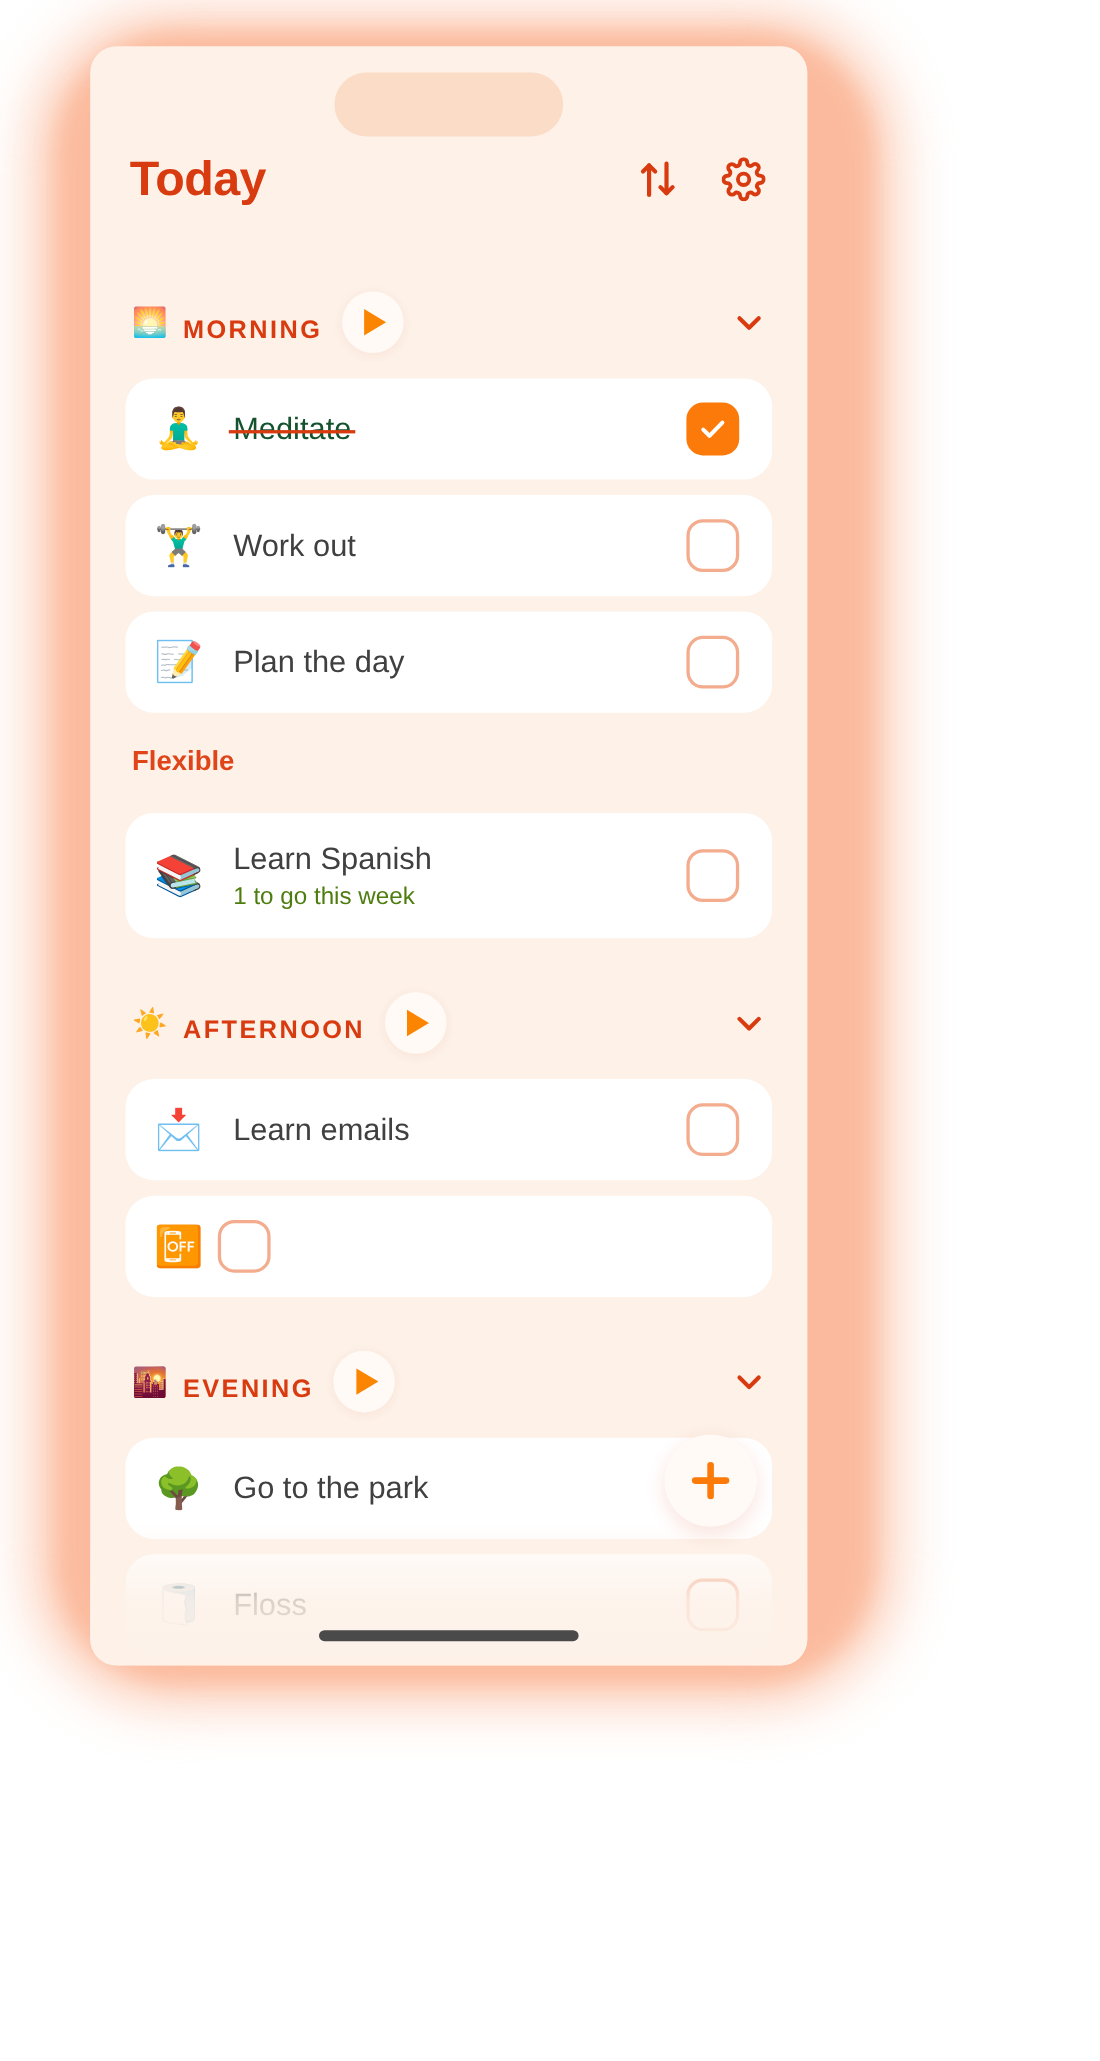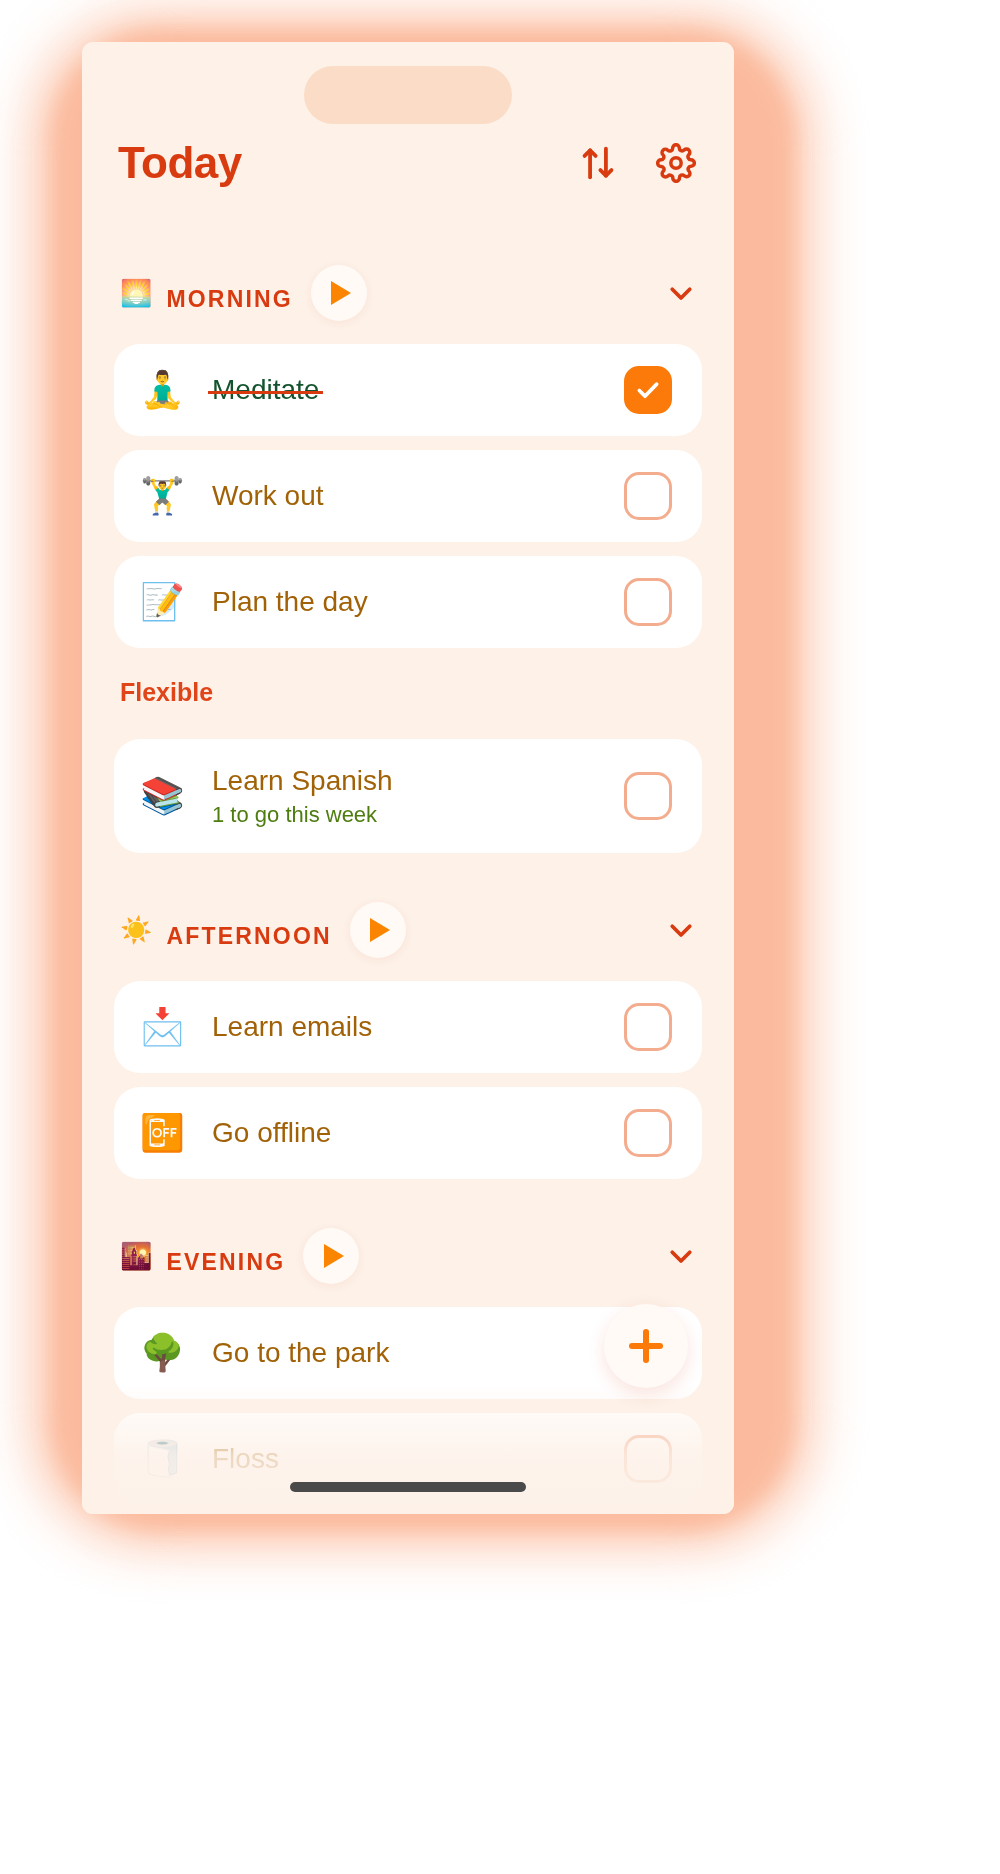--- a/index.html
+++ b/index.html
@@ -34,21 +34,21 @@
     background: #fbb89a;
     filter: blur(10px);
     opacity: .85;
   }
 
   
   .phone {
     position: absolute;
     left: 82px; top: 42px;
     width: 652px; height: 1472px;
-    border-radius: 11px;
+    border-radius: 24px;
     background: #fdf1e8;
     overflow: hidden;
   }
   .notch {
     position: absolute;
     left: 50%; transform: translateX(-50%);
     top: 24px;
     width: 208px; height: 58px;
     border-radius: 34px;
     background: #fbdcc6;
@@ -120,21 +120,21 @@
     border-radius: 26px;
     min-height: 92px;
     display: flex; align-items: center;
     padding: 0 30px 0 26px;
     margin-bottom: 14px;
     cursor: pointer;
   }
   .card.tall { min-height: 114px; }
   .card-emoji { font-size: 36px; width: 58px; flex: 0 0 58px; line-height: 1; }
   .card-text { flex: 1 1 auto; padding-left: 14px; }
-  .card-title { font-size: 28px; color: #a16207; line-height: 1.2; }
+  .card-title { font-size: 28px; color: #404040; line-height: 1.2; }
   .card-title.done {
     color: #14532d;
     position: relative;
     display: inline-block;
   }
   .card-title.done::after {
     content: "";
     position: absolute;
     left: -4px; right: -4px; top: 52%;
     height: 3px;
@@ -281,23 +281,20 @@
             </div>
             <div class="card">
               <span class="card-emoji">📩</span>
               <div class="card-text">
                 <div class="card-title">Learn emails</div>
               </div>
               <div class="checkbox"></div>
             </div>
             <div class="card">
               <span class="card-emoji">📴</span>
-              <div class="card-text">
-                <div class="card-title">Go offline</div>
-              </div>
               <div class="checkbox"></div>
             </div>
           </div>
           <div class="section">
             <div class="section-head">
               <span class="sec-emoji">🌇</span>
               <span class="sec-label">EVENING</span>
               <div class="play-btn">
                 <span class="play-tri"></span>
               </div>

